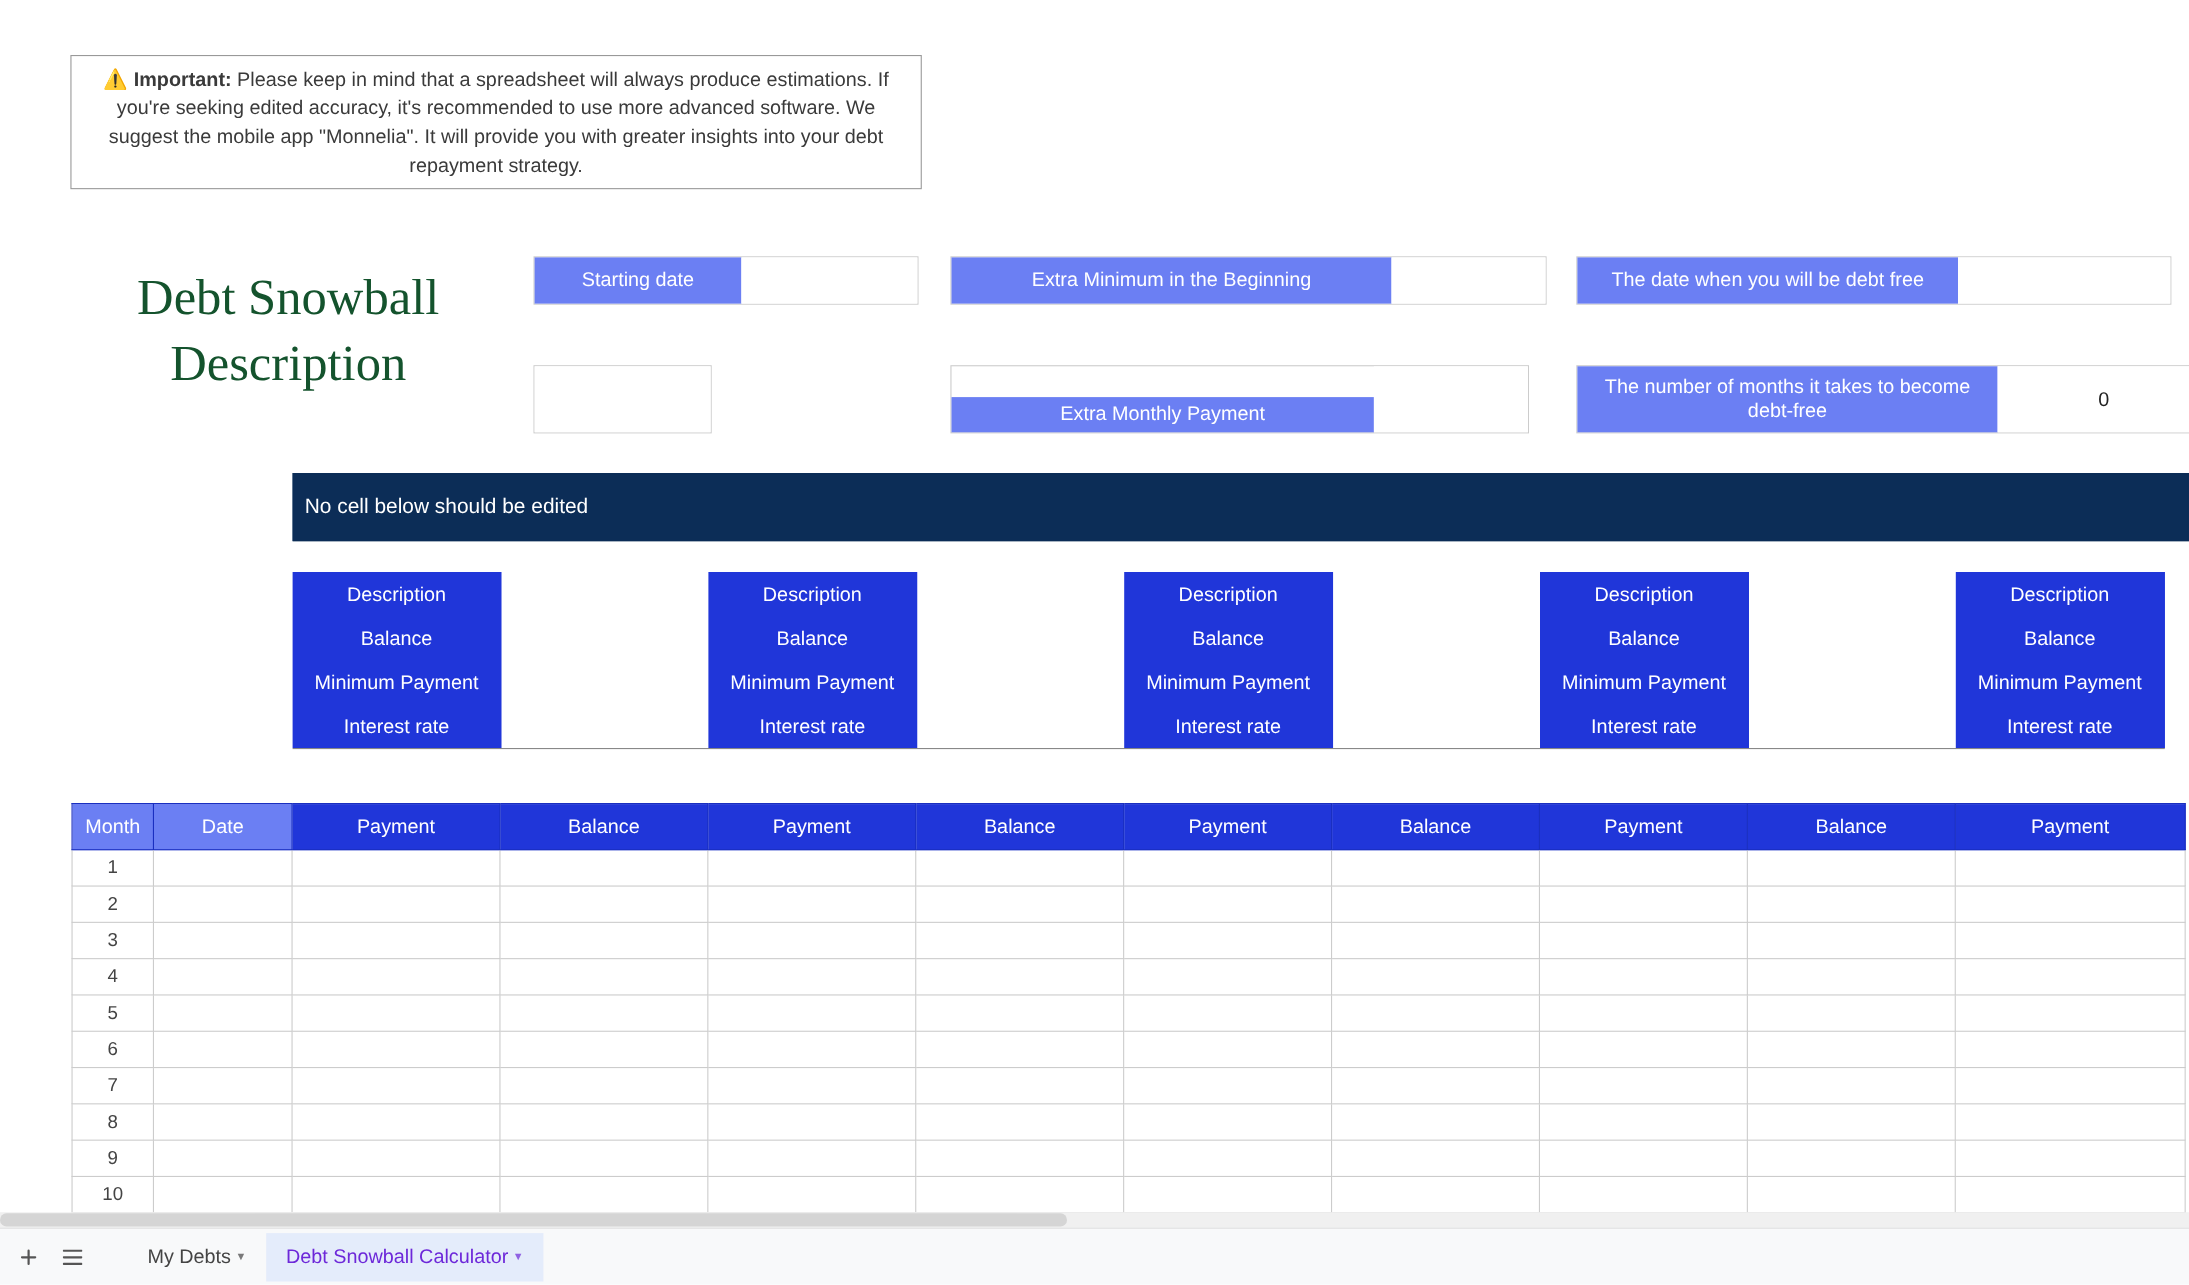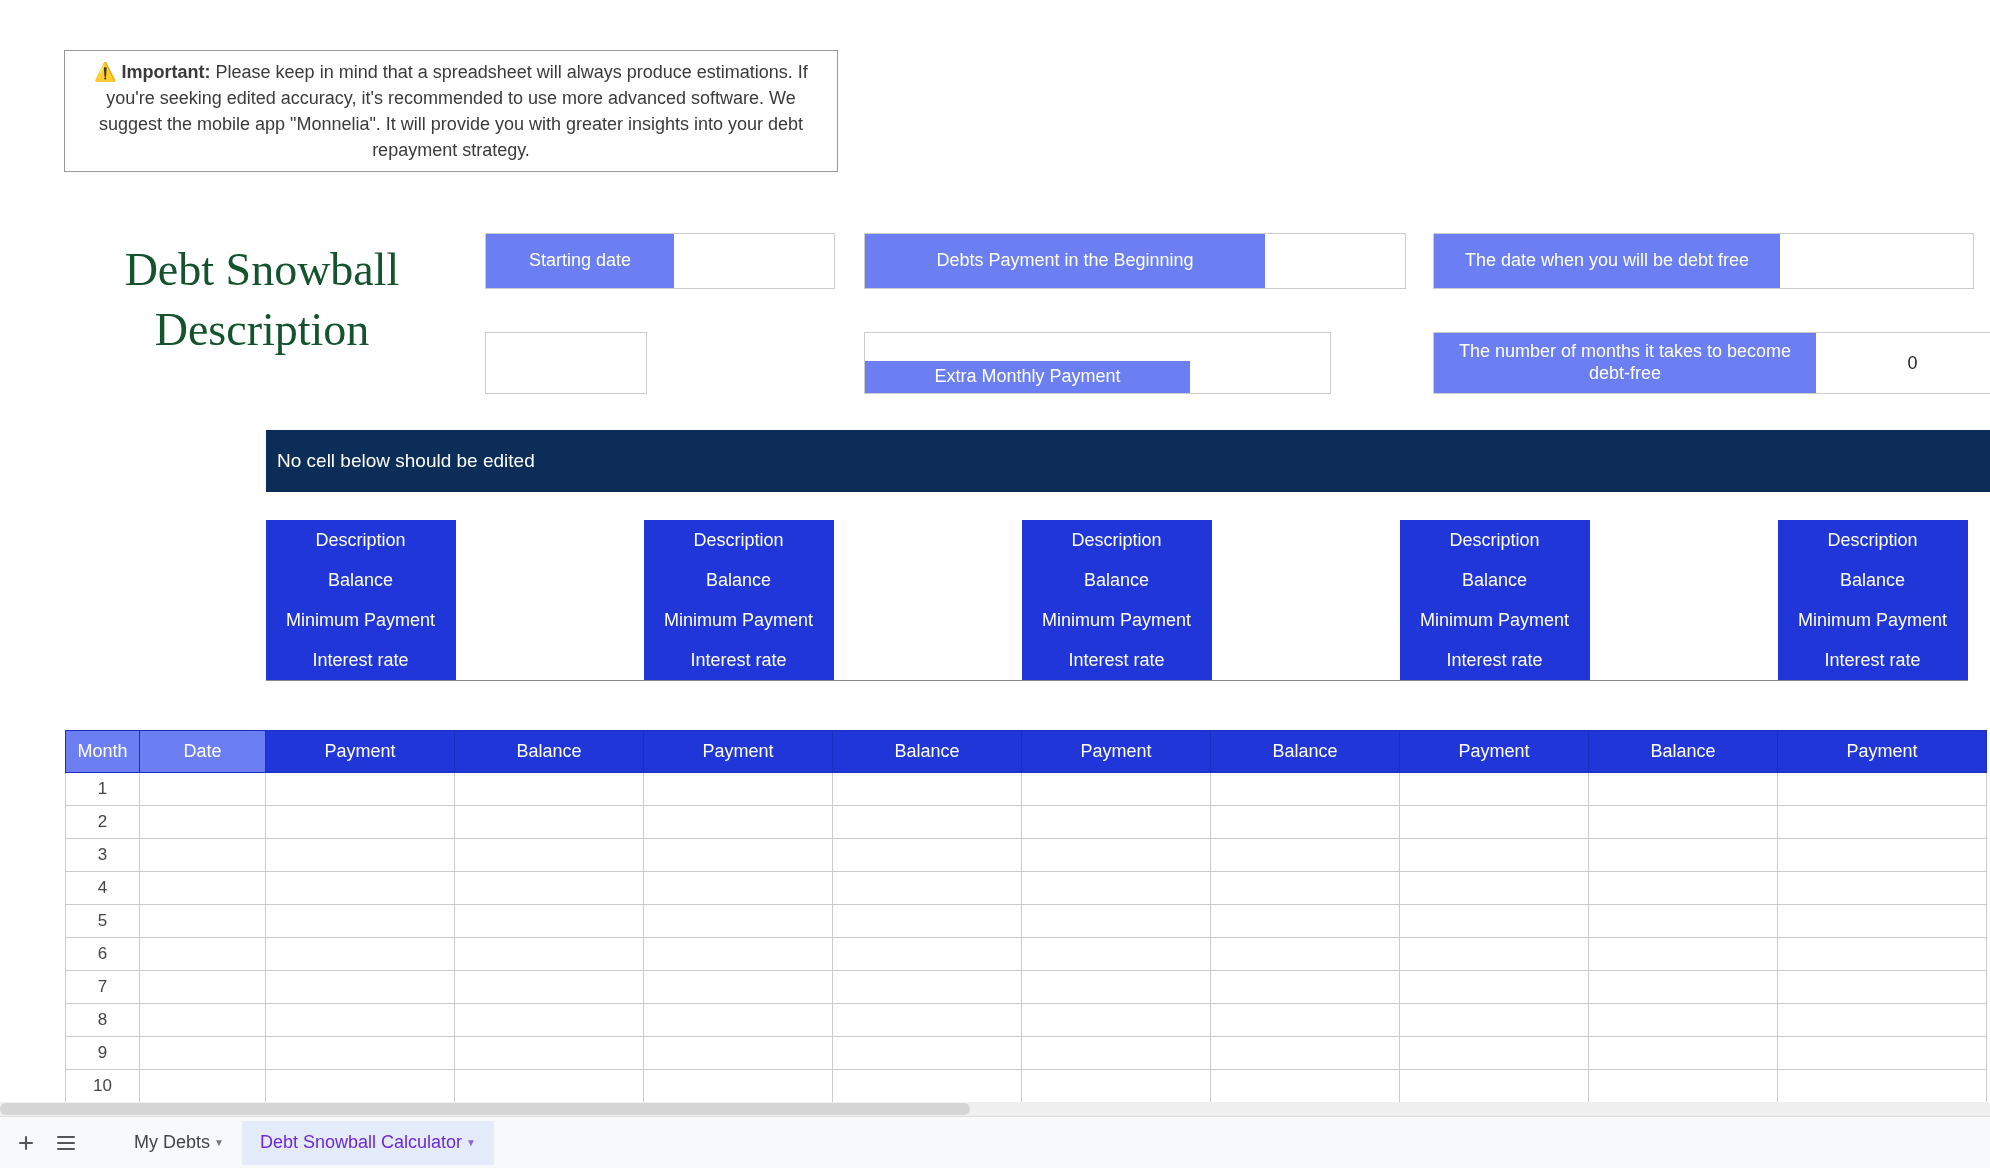--- a/index.html
+++ b/index.html
@@ -50,21 +50,21 @@
     position: absolute;
     display: flex;
     gap: 0;
   }
   .row1 { top: 233px; }
   .row2 { top: 332px; }
 
   .param-box {
     display: flex;
     border: 1px solid #ccc;
-    height: 56px;
+    height: 44px;
   }
   .param-box.tall { height: 62px; }
 
   .param-label {
     background: #6b7ff3;
     color: #fff;
     display: flex;
     align-items: center;
     justify-content: center;
     text-align: center;
@@ -238,39 +238,39 @@
 </div>
 
 <div class="param-row row1" style="left:485px;">
   <div class="param-box">
     <div class="param-label" style="width:188px;">Starting date</div>
     <div class="param-val" style="width:160px;"></div>
   </div>
 </div>
 <div class="param-row row1" style="left:864px;">
   <div class="param-box">
-    <div class="param-label" style="width:400px;">Debts Payment in the Beginning</div>
+    <div class="param-label" style="width:400px;">Extra Minimum in the Beginning</div>
     <div class="param-val" style="width:140px;"></div>
   </div>
 </div>
 <div class="param-row row1" style="left:1433px;">
   <div class="param-box">
     <div class="param-label" style="width:346px;">The date when you will be debt free</div>
     <div class="param-val" style="width:193px;"></div>
   </div>
 </div>
 
 <div class="param-row row2" style="left:485px;">
   <div class="param-box tall">
     <div class="param-val" style="width:160px;"></div>
   </div>
 </div>
 <div class="param-row row2" style="left:864px;">
   <div class="param-box tall">
-    <div class="param-label" style="width:325px;margin-top:28px;">Extra Monthly Payment</div>
+    <div class="param-label" style="width:384px;margin-top:28px;">Extra Monthly Payment</div>
     <div class="param-val" style="width:140px;"></div>
   </div>
 </div>
 <div class="param-row row2" style="left:1433px;">
   <div class="param-box tall">
     <div class="param-label" style="width:382px;">The number of months it takes to become debt-free</div>
     <div class="param-val" style="width:193px;">0</div>
   </div>
 </div>
 

